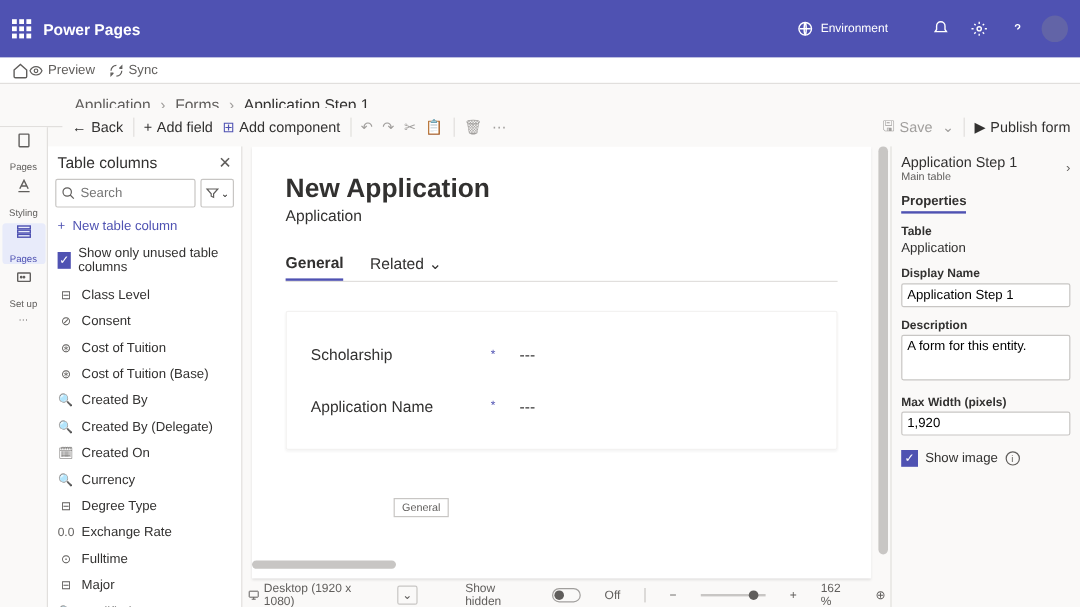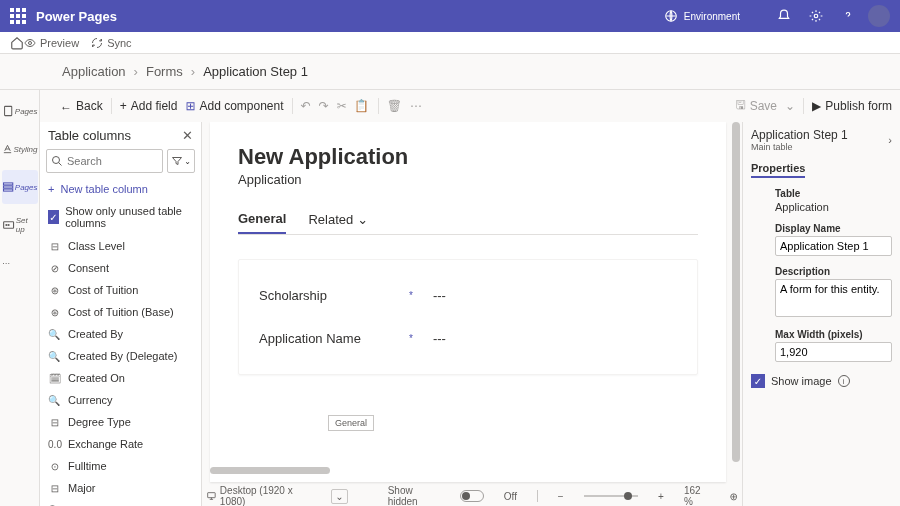--- a/index.html
+++ b/index.html
@@ -1,18 +1,18 @@
 <!DOCTYPE html>
 <html><head>
 <meta charset="utf-8">
 <style>
 * { margin:0; padding:0; box-sizing:border-box; font-family:"Segoe UI",sans-serif; }
 body { width:900px; height:506px; background:#faf9f8; overflow:hidden; font-size:12px; color:#323130; }
 
-.topbar { height:32px; background:#4f52b2; display:flex; align-items:center; color:#fff; padding:0 10px; }
+.topbar { height:48px; background:#4f52b2; display:flex; align-items:center; color:#fff; padding:0 10px; }
 .topbar .waffle { width:16px; height:16px; margin-right:10px; display:grid; grid-template-columns:repeat(3,4px); grid-template-rows:repeat(3,4px); gap:2px; cursor:pointer; }
 .topbar .waffle span { background:#fff; }
 .topbar .title { font-weight:600; font-size:13px; }
 .topbar .spacer { flex:1; }
 .topbar .env { display:flex; align-items:center; gap:6px; font-size:10px; margin-right:28px; }
 .topbar .env-text { line-height:11px; }
 .topbar .icon-btn { width:32px; height:32px; display:flex; align-items:center; justify-content:center; cursor:pointer; }
 .topbar .avatar { width:22px; height:22px; border-radius:50%; background:#6264a7; margin-left:4px; }
 
 .cmdbar { height:22px; background:#fff; border-bottom:1px solid #e1dfdd; display:flex; align-items:center; padding:0 10px; }
@@ -21,21 +21,21 @@
 .cmdbar .right { display:flex; gap:12px; font-size:11px; }
 .cmdbar .right span { display:flex; align-items:center; gap:4px; color:#605e5c; cursor:pointer; }
 
 .breadcrumb-bar { height:36px; border-bottom:1px solid #e1dfdd; display:flex; align-items:center; padding-left:62px; font-size:13px; color:#605e5c; gap:8px; background:#faf9f8; }
 .breadcrumb-bar .current { color:#323130; }
 .breadcrumb-bar .chev { color:#a19f9d; }
 
 .main { display:flex; height:calc(506px - 32px - 22px - 36px); }
 
 .leftnav { width:40px; background:#faf9f8; border-right:1px solid #e1dfdd; display:flex; flex-direction:column; align-items:center; padding-top:4px; gap:4px; }
-.leftnav .nav-item { width:36px; height:34px; display:flex; flex-direction:row; align-items:center; justify-content:space-between; font-size:8px; color:#605e5c; cursor:pointer; border-radius:3px; gap:1px;font-style:italic; }
+.leftnav .nav-item { width:36px; height:34px; display:flex; flex-direction:column; align-items:center; justify-content:space-between; font-size:8px; color:#605e5c; cursor:pointer; border-radius:3px; gap:1px; }
 .leftnav .nav-item.active { background:#e8ebfa; color:#4f52b2; }
 .leftnav .nav-item svg { stroke:currentColor; }
 
 .toolbar2 { position:absolute; top:90px; left:52px; right:0; height:32px; display:flex; align-items:center; padding:0 8px; gap:8px; font-size:12px; background:#faf9f8; }
 .toolbar2 .tb { display:flex; align-items:center; gap:4px; cursor:pointer; }
 .toolbar2 .disabled { color:#a19f9d; cursor:default; }
 .toolbar2 .spacer { flex:1; }
 
 .left-panel { width:162px; border-right:1px solid #e1dfdd; display:flex; flex-direction:column; background:#fff; position:absolute; left:40px; top:122px; bottom:0; }
 .left-panel .hdr { display:flex; align-items:center; justify-content:space-between; padding:6px 8px; font-size:13px; font-weight:400; }
@@ -77,21 +77,21 @@
 .bottom-bar .slider { width:60px; height:2px; background:#c8c6c4; position:relative; }
 .bottom-bar .slider::after { content:''; width:8px; height:8px; border-radius:50%; background:#605e5c; position:absolute; left:40px; top:-3px; }
 .bottom-bar .chev-d { border:1px solid #c8c6c4; border-radius:2px; padding:1px 3px; cursor:pointer; }
 
 .right-panel { width:158px; position:absolute; right:0; top:122px; bottom:0; border-left:1px solid #e1dfdd; background:#faf9f8; padding:6px 8px; font-size:11px; }
 .right-panel .rp-head { display:flex; justify-content:space-between; align-items:center; }
 .right-panel .rp-head .t { font-size:12px; color:#323130; }
 .right-panel .rp-head .chev { color:#605e5c; cursor:pointer; }
 .right-panel .rp-sub { font-size:9px; color:#605e5c; }
 .right-panel .rp-tab { margin-top:10px; font-size:11px; font-weight:600; border-bottom:2px solid #4f52b2; display:inline-block; padding-bottom:2px; }
-.right-panel .fld { margin-top:10px;margin-left:24px; }
+.right-panel .fld { margin-top:10px; }
 .right-panel .lbl { font-size:10px; font-weight:600; color:#323130; }
 .right-panel .val-static { font-size:11px; margin-top:2px; }
 .right-panel input, .right-panel textarea { width:100%; border:1px solid #c8c6c4; border-radius:2px; padding:3px 4px; font-size:11px; margin-top:2px; font-family:inherit; }
 .right-panel textarea { height:38px; resize:none; }
 .right-panel .chk-row { display:flex; align-items:center; gap:6px; margin-top:12px; }
 .right-panel .chk { width:14px; height:14px; background:#4f52b2; display:flex; align-items:center; justify-content:center; color:#fff; font-size:10px; }
 .right-panel .info { width:12px; height:12px; border:1px solid #605e5c; border-radius:50%; font-size:8px; display:flex; align-items:center; justify-content:center; color:#605e5c; }
 
 svg { display:block; }
 </style>

